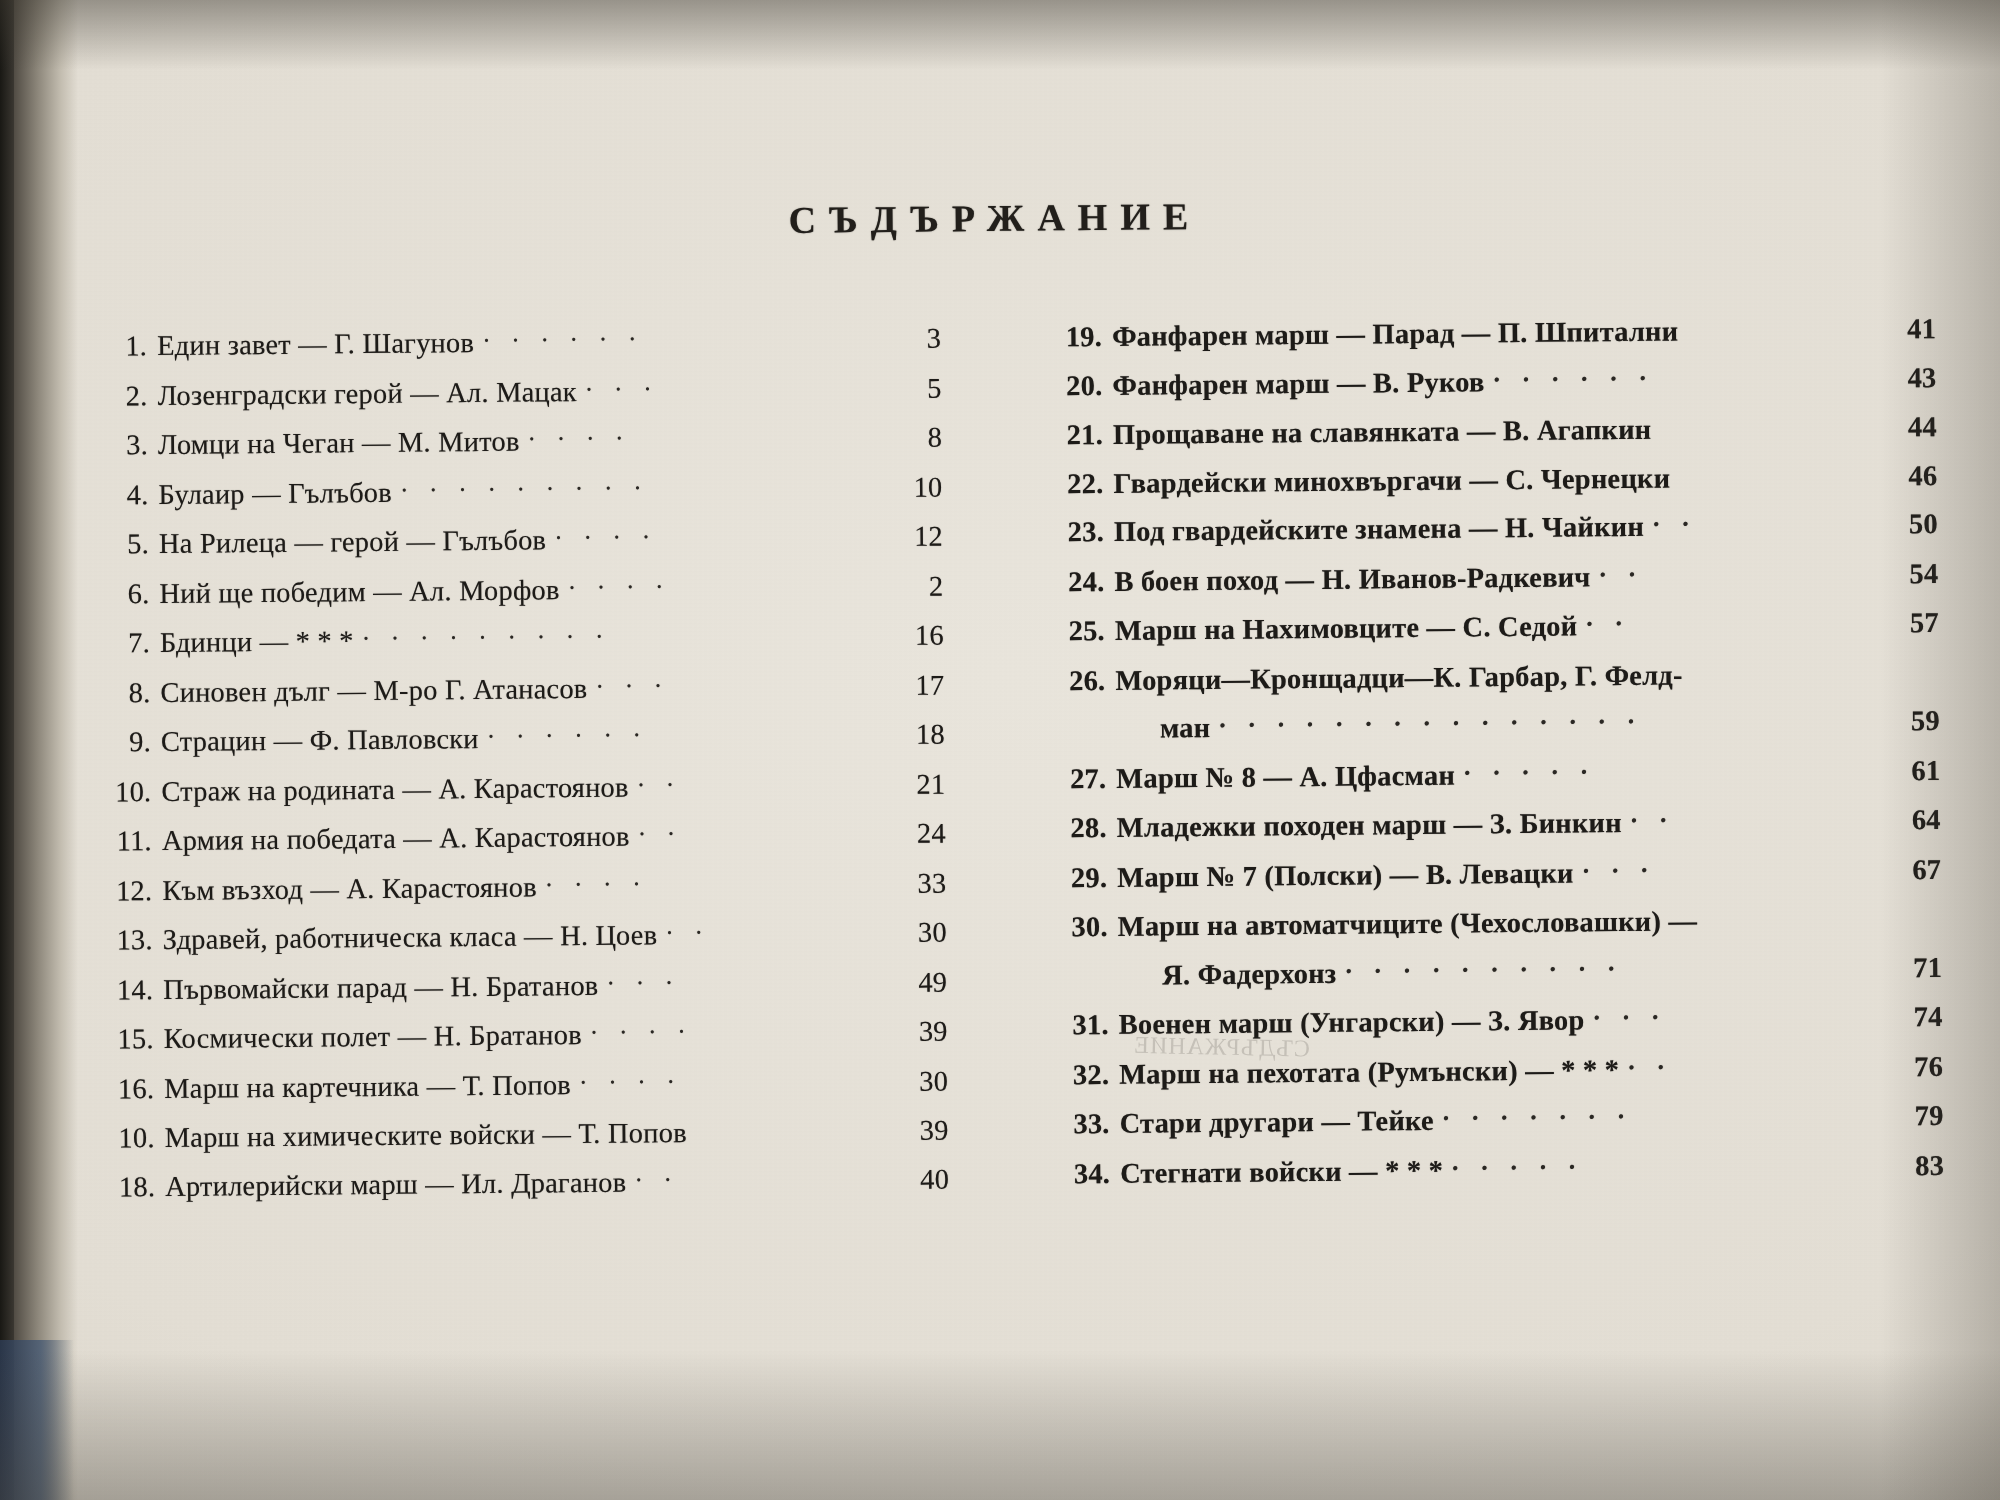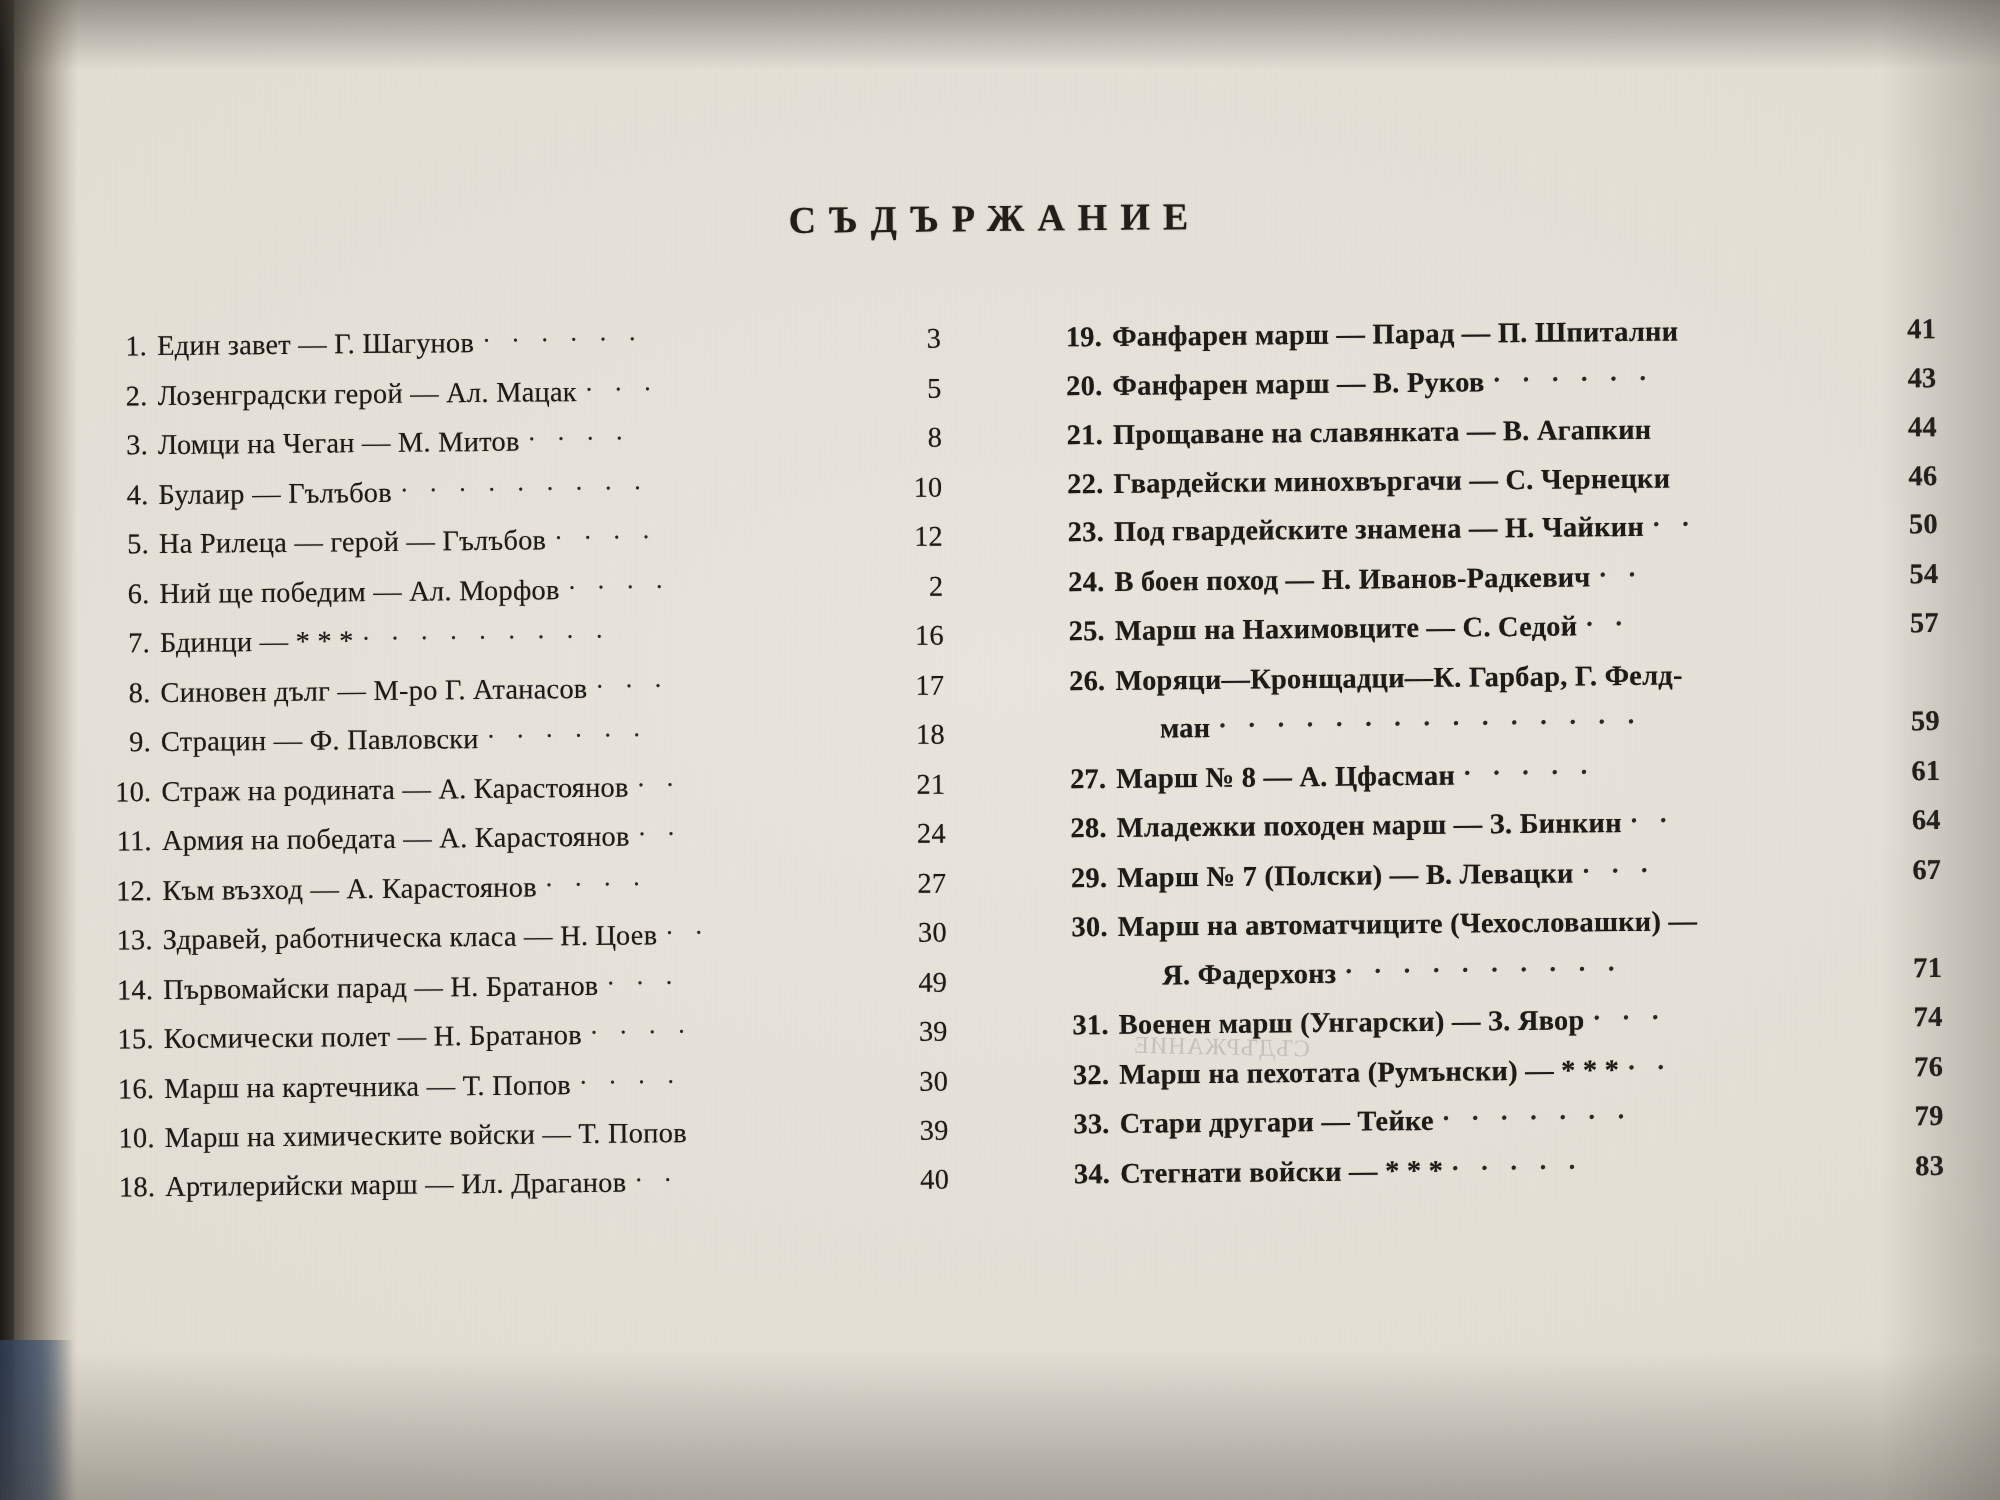--- a/index.html
+++ b/index.html
@@ -233,21 +233,21 @@
         <div class="entry">
           <span class="num">11.</span>
           <span class="label">Армия на победата — А. Карастоянов</span>
           <span class="dots">· ·</span>
           <span class="page">24</span>
         </div>
         <div class="entry">
           <span class="num">12.</span>
           <span class="label">Към възход — А. Карастоянов</span>
           <span class="dots">· · · ·</span>
-          <span class="page">27</span>
+          <span class="page">33</span>
         </div>
         <div class="entry">
           <span class="num">13.</span>
           <span class="label">Здравей, работническа класа — Н. Цоев</span>
           <span class="dots">· ·</span>
           <span class="page">30</span>
         </div>
         <div class="entry">
           <span class="num">14.</span>
           <span class="label">Първомайски парад — Н. Братанов</span>

